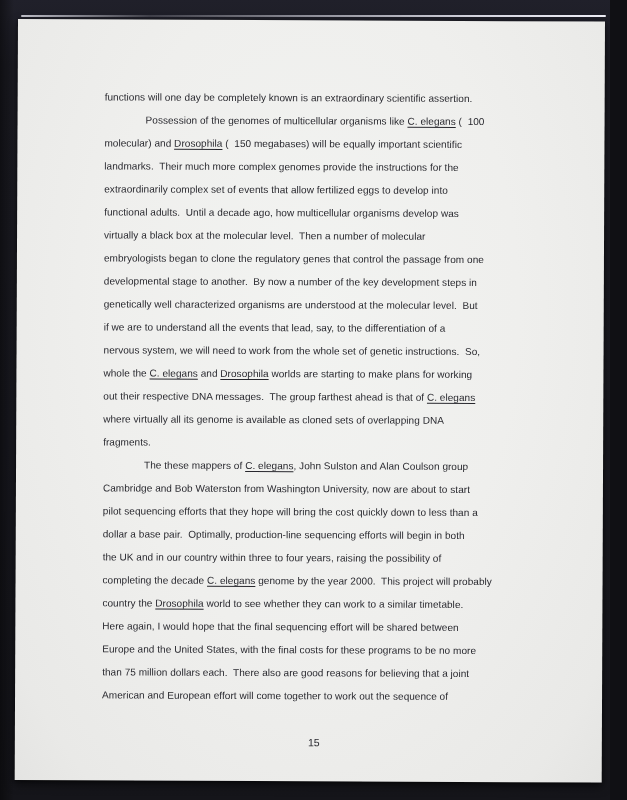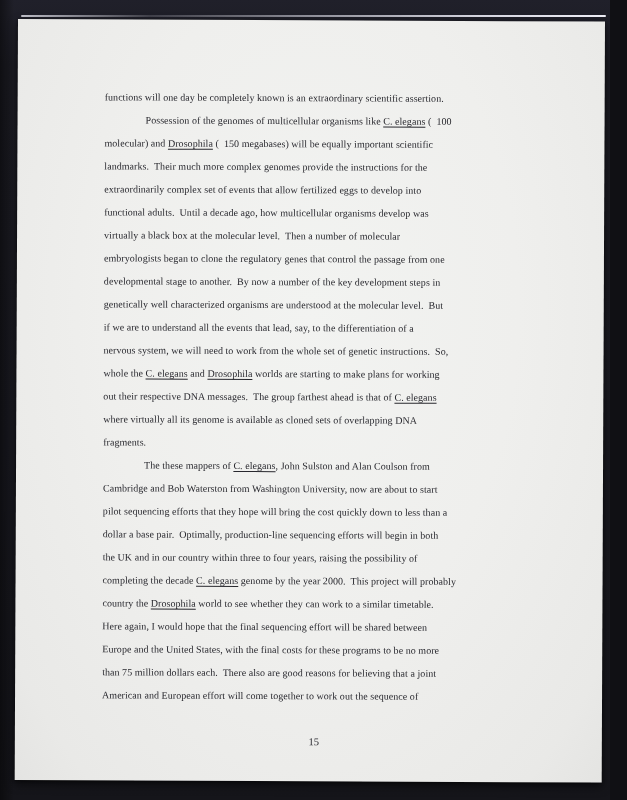--- a/index.html
+++ b/index.html
@@ -2,21 +2,21 @@
 <html><head>
 <meta charset="utf-8">
 <style>
   html, body { margin: 0; padding: 0; background: #101014; }
   .scene {
     position: relative;
     width: 610px;
     height: 800px;
     overflow: hidden;
     background: linear-gradient(180deg, #20202a 0%, #1b1b22 8%, #191920 55%, #15151a 100%);
-    font-family: Liberation Serif, serif;
+    font-family: Liberation Sans, sans-serif;
   }
   .scene::after { 
     content: "";
     position: absolute; left: 0; top: 0; width: 14px; height: 100%;
     background: linear-gradient(90deg, rgba(0,0,0,0.45), rgba(0,0,0,0));
     pointer-events: none;
   }
   .edge-line {
     position: absolute;
     left: 21px; top: 15px; width: 585px; height: 2px;
@@ -74,21 +74,21 @@
         <div class="line"><span class="">virtually a black box at the molecular level.  Then a number of molecular</span></div>
         <div class="line"><span class="">embryologists began to clone the regulatory genes that control the passage from one</span></div>
         <div class="line"><span class="">developmental stage to another.  By now a number of the key development steps in</span></div>
         <div class="line"><span class="">genetically well characterized organisms are understood at the molecular level.  But</span></div>
         <div class="line"><span class="">if we are to understand all the events that lead, say, to the differentiation of a</span></div>
         <div class="line"><span class="">nervous system, we will need to work from the whole set of genetic instructions.  So,</span></div>
         <div class="line"><span class="">whole the </span><span class="u">C. elegans</span><span class=""> and </span><span class="u">Drosophila</span><span class=""> worlds are starting to make plans for working</span></div>
         <div class="line"><span class="">out their respective DNA messages.  The group farthest ahead is that of </span><span class="u">C. elegans</span></div>
         <div class="line"><span class="">where virtually all its genome is available as cloned sets of overlapping DNA</span></div>
         <div class="line"><span class="">fragments.</span></div>
-        <div class="line indent"><span class="">The these mappers of </span><span class="u">C. elegans</span><span class="">, John Sulston and Alan Coulson from</span></div>
+        <div class="line indent"><span class="">The these mappers of </span><span class="u">C. elegans</span><span class="">, John Sulston and Alan Coulson group</span></div>
         <div class="line"><span class="">Cambridge and Bob Waterston from Washington University, now are about to start</span></div>
         <div class="line"><span class="">pilot sequencing efforts that they hope will bring the cost quickly down to less than a</span></div>
         <div class="line"><span class="">dollar a base pair.  Optimally, production-line sequencing efforts will begin in both</span></div>
         <div class="line"><span class="">the UK and in our country within three to four years, raising the possibility of</span></div>
         <div class="line"><span class="">completing the decade </span><span class="u">C. elegans</span><span class=""> genome by the year 2000.  This project will probably</span></div>
         <div class="line"><span class="">country the </span><span class="u">Drosophila</span><span class=""> world to see whether they can work to a similar timetable.</span></div>
         <div class="line"><span class="">Here again, I would hope that the final sequencing effort will be shared between</span></div>
         <div class="line"><span class="">Europe and the United States, with the final costs for these programs to be no more</span></div>
         <div class="line"><span class="">than 75 million dollars each.  There also are good reasons for believing that a joint</span></div>
         <div class="line"><span class="">American and European effort will come together to work out the sequence of</span></div>

